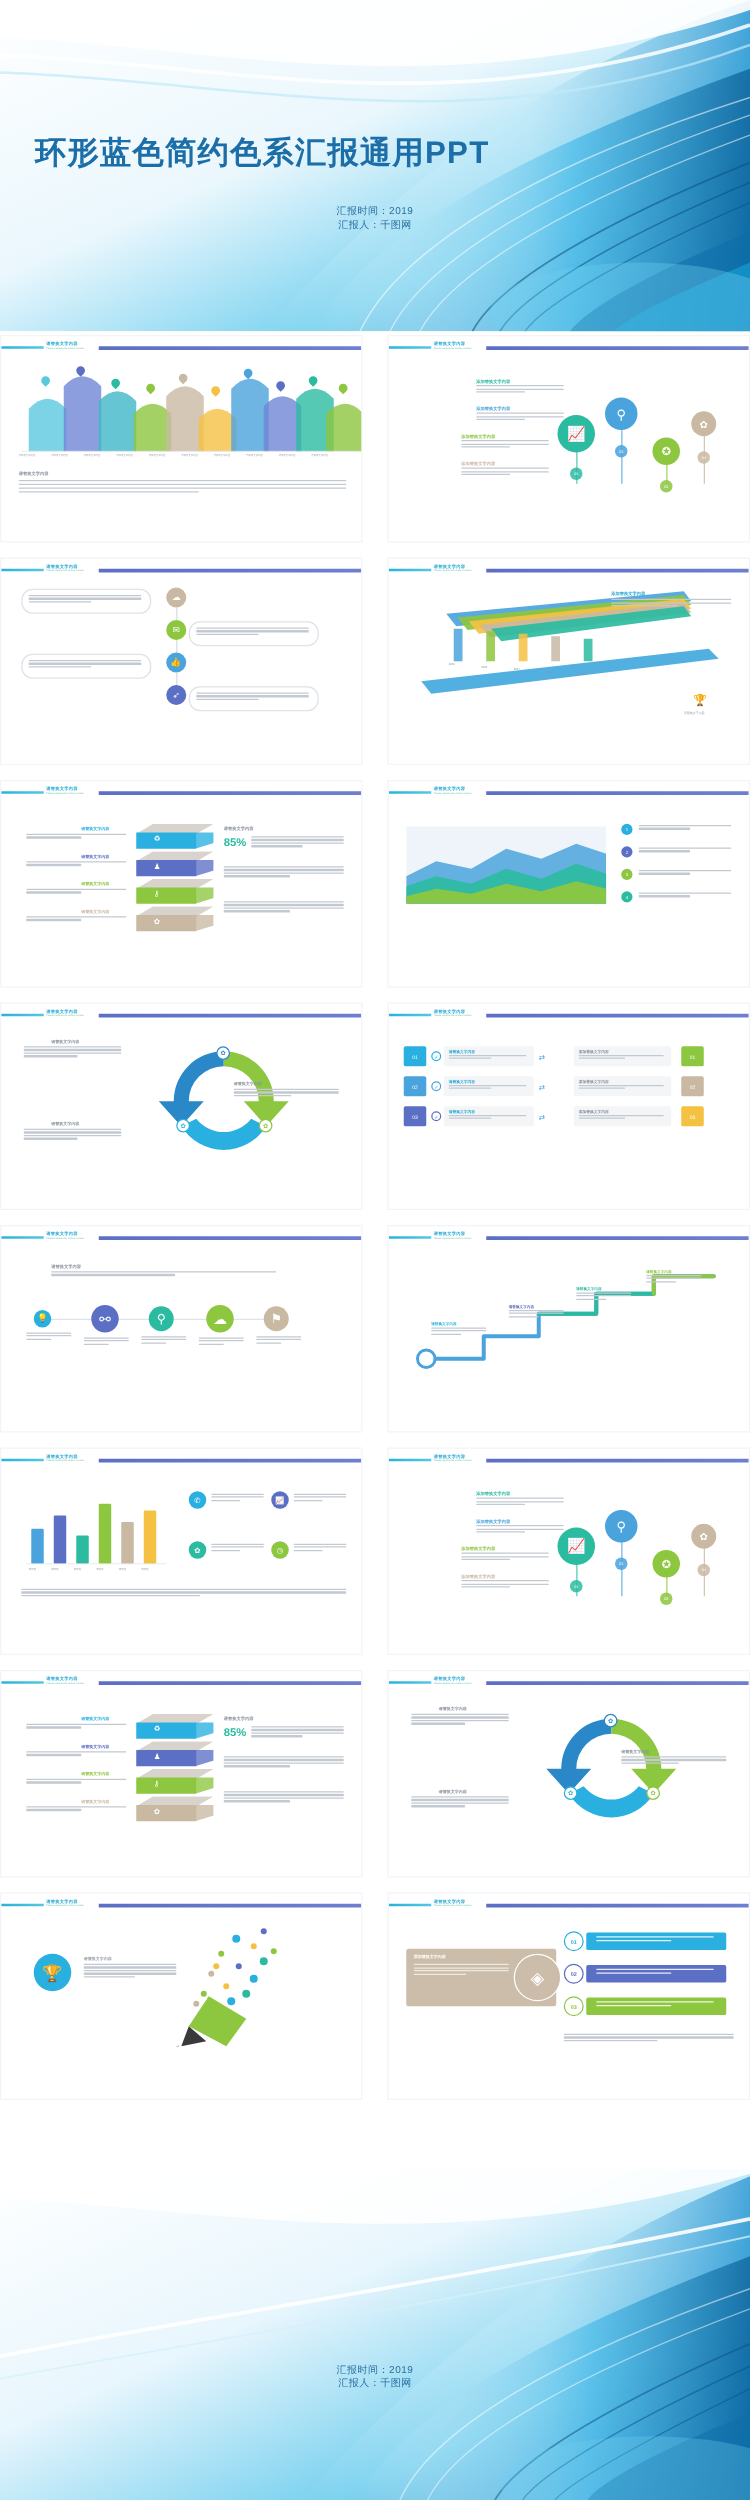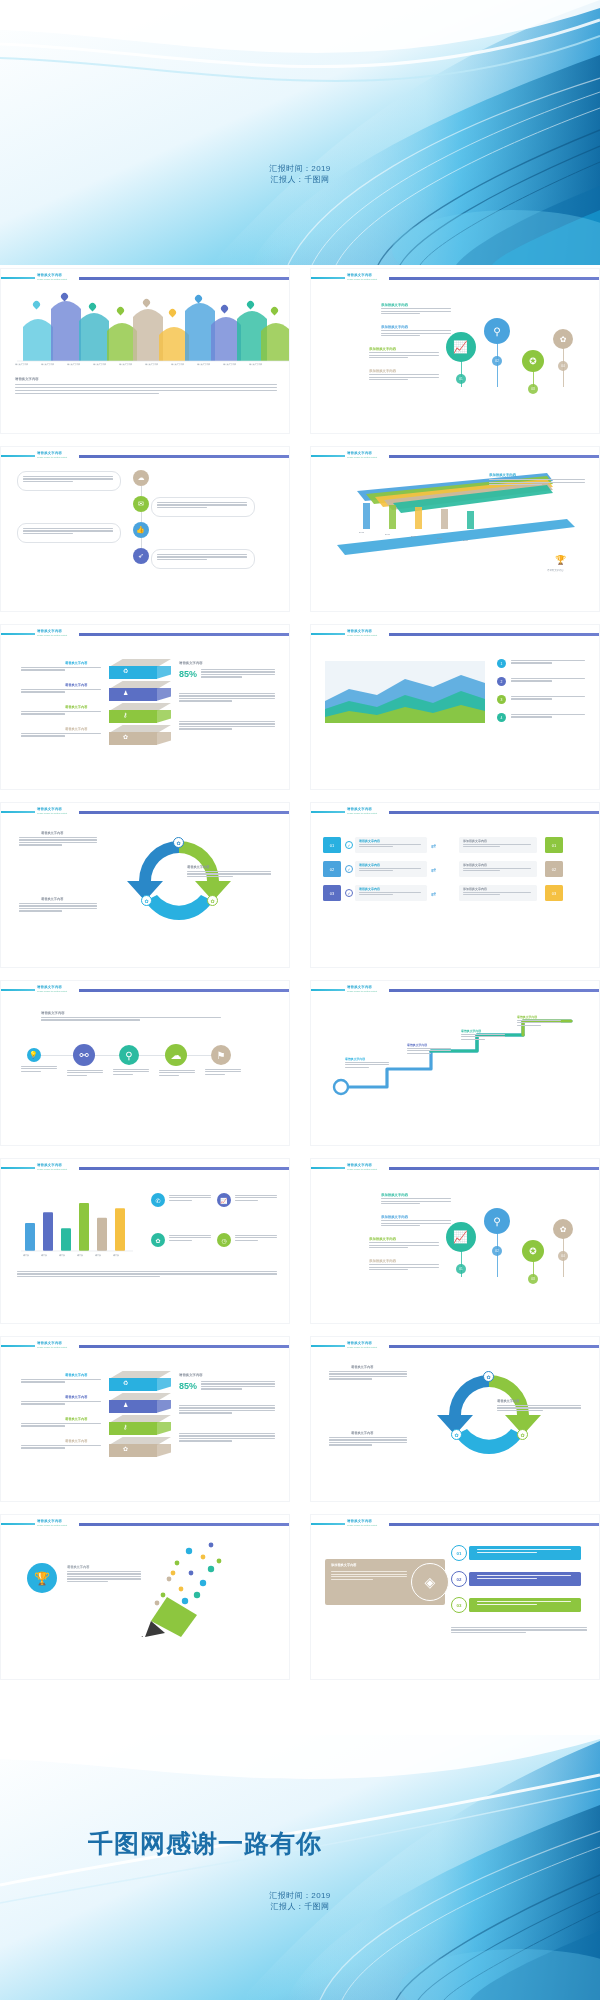--- a/index.html
+++ b/index.html
@@ -102,20 +102,21 @@
         <g stroke="#0a4f7d" fill="none" opacity=".55">
           <path d="M600,130 C486,176 398,226 378,265" stroke-width="1.4"></path>
           <path d="M600,146 C500,188 418,234 400,265" stroke-width="1.2"></path>
           <path d="M600,162 C512,200 436,242 420,265" stroke-width="1"></path>
         </g>
         <path d="M600,186 C528,214 470,246 456,265 L600,265 Z" fill="#0d6ea8" opacity=".55"></path>
         <path d="M600,210 C548,232 500,254 492,265 L600,265 Z" fill="#17a4da" opacity=".6"></path>
         <ellipse cx="512" cy="250" rx="120" ry="40" fill="#6fd2f2" opacity=".35"></ellipse>
       </svg>
     </div>
+    <div class="cover-title" style="top:105px;">环形蓝色简约色系汇报通用PPT</div>
     <div class="cover-sub" style="top:163px;">
       <div>汇报时间：2019</div>
       <div>汇报人：千图网</div>
     </div>
   </div>
 
   <div class="grid" id="grid" style="top:268px;height:1462px;">
       <div class="slide" style="left:0px;top:0px;width:290px;height:166px;">
         <div class="sh">
           <div class="bar-l"></div>
@@ -897,20 +898,19 @@
         </g>
         <g stroke="#0a4f7d" fill="none" opacity=".5">
           <path d="M600,140 C498,184 414,232 396,265" stroke-width="1.4"></path>
           <path d="M600,158 C512,198 434,242 418,265" stroke-width="1.1"></path>
           <path d="M600,176 C526,212 456,250 444,265" stroke-width="1"></path>
         </g>
         <path d="M600,196 C534,222 480,250 470,265 L600,265 Z" fill="#0d6ea8" opacity=".5"></path>
         <ellipse cx="520" cy="252" rx="120" ry="38" fill="#6fd2f2" opacity=".3"></ellipse>
       </svg>
     </div>
-    <div class="cover-title" style="top:92px;left:88px;">千图网感谢一路有你</div>
     <div class="cover-sub" style="top:155px;">
       <div>汇报时间：2019</div>
       <div>汇报人：千图网</div>
     </div>
   </div>
 
 </div>
 
 </body></html>

